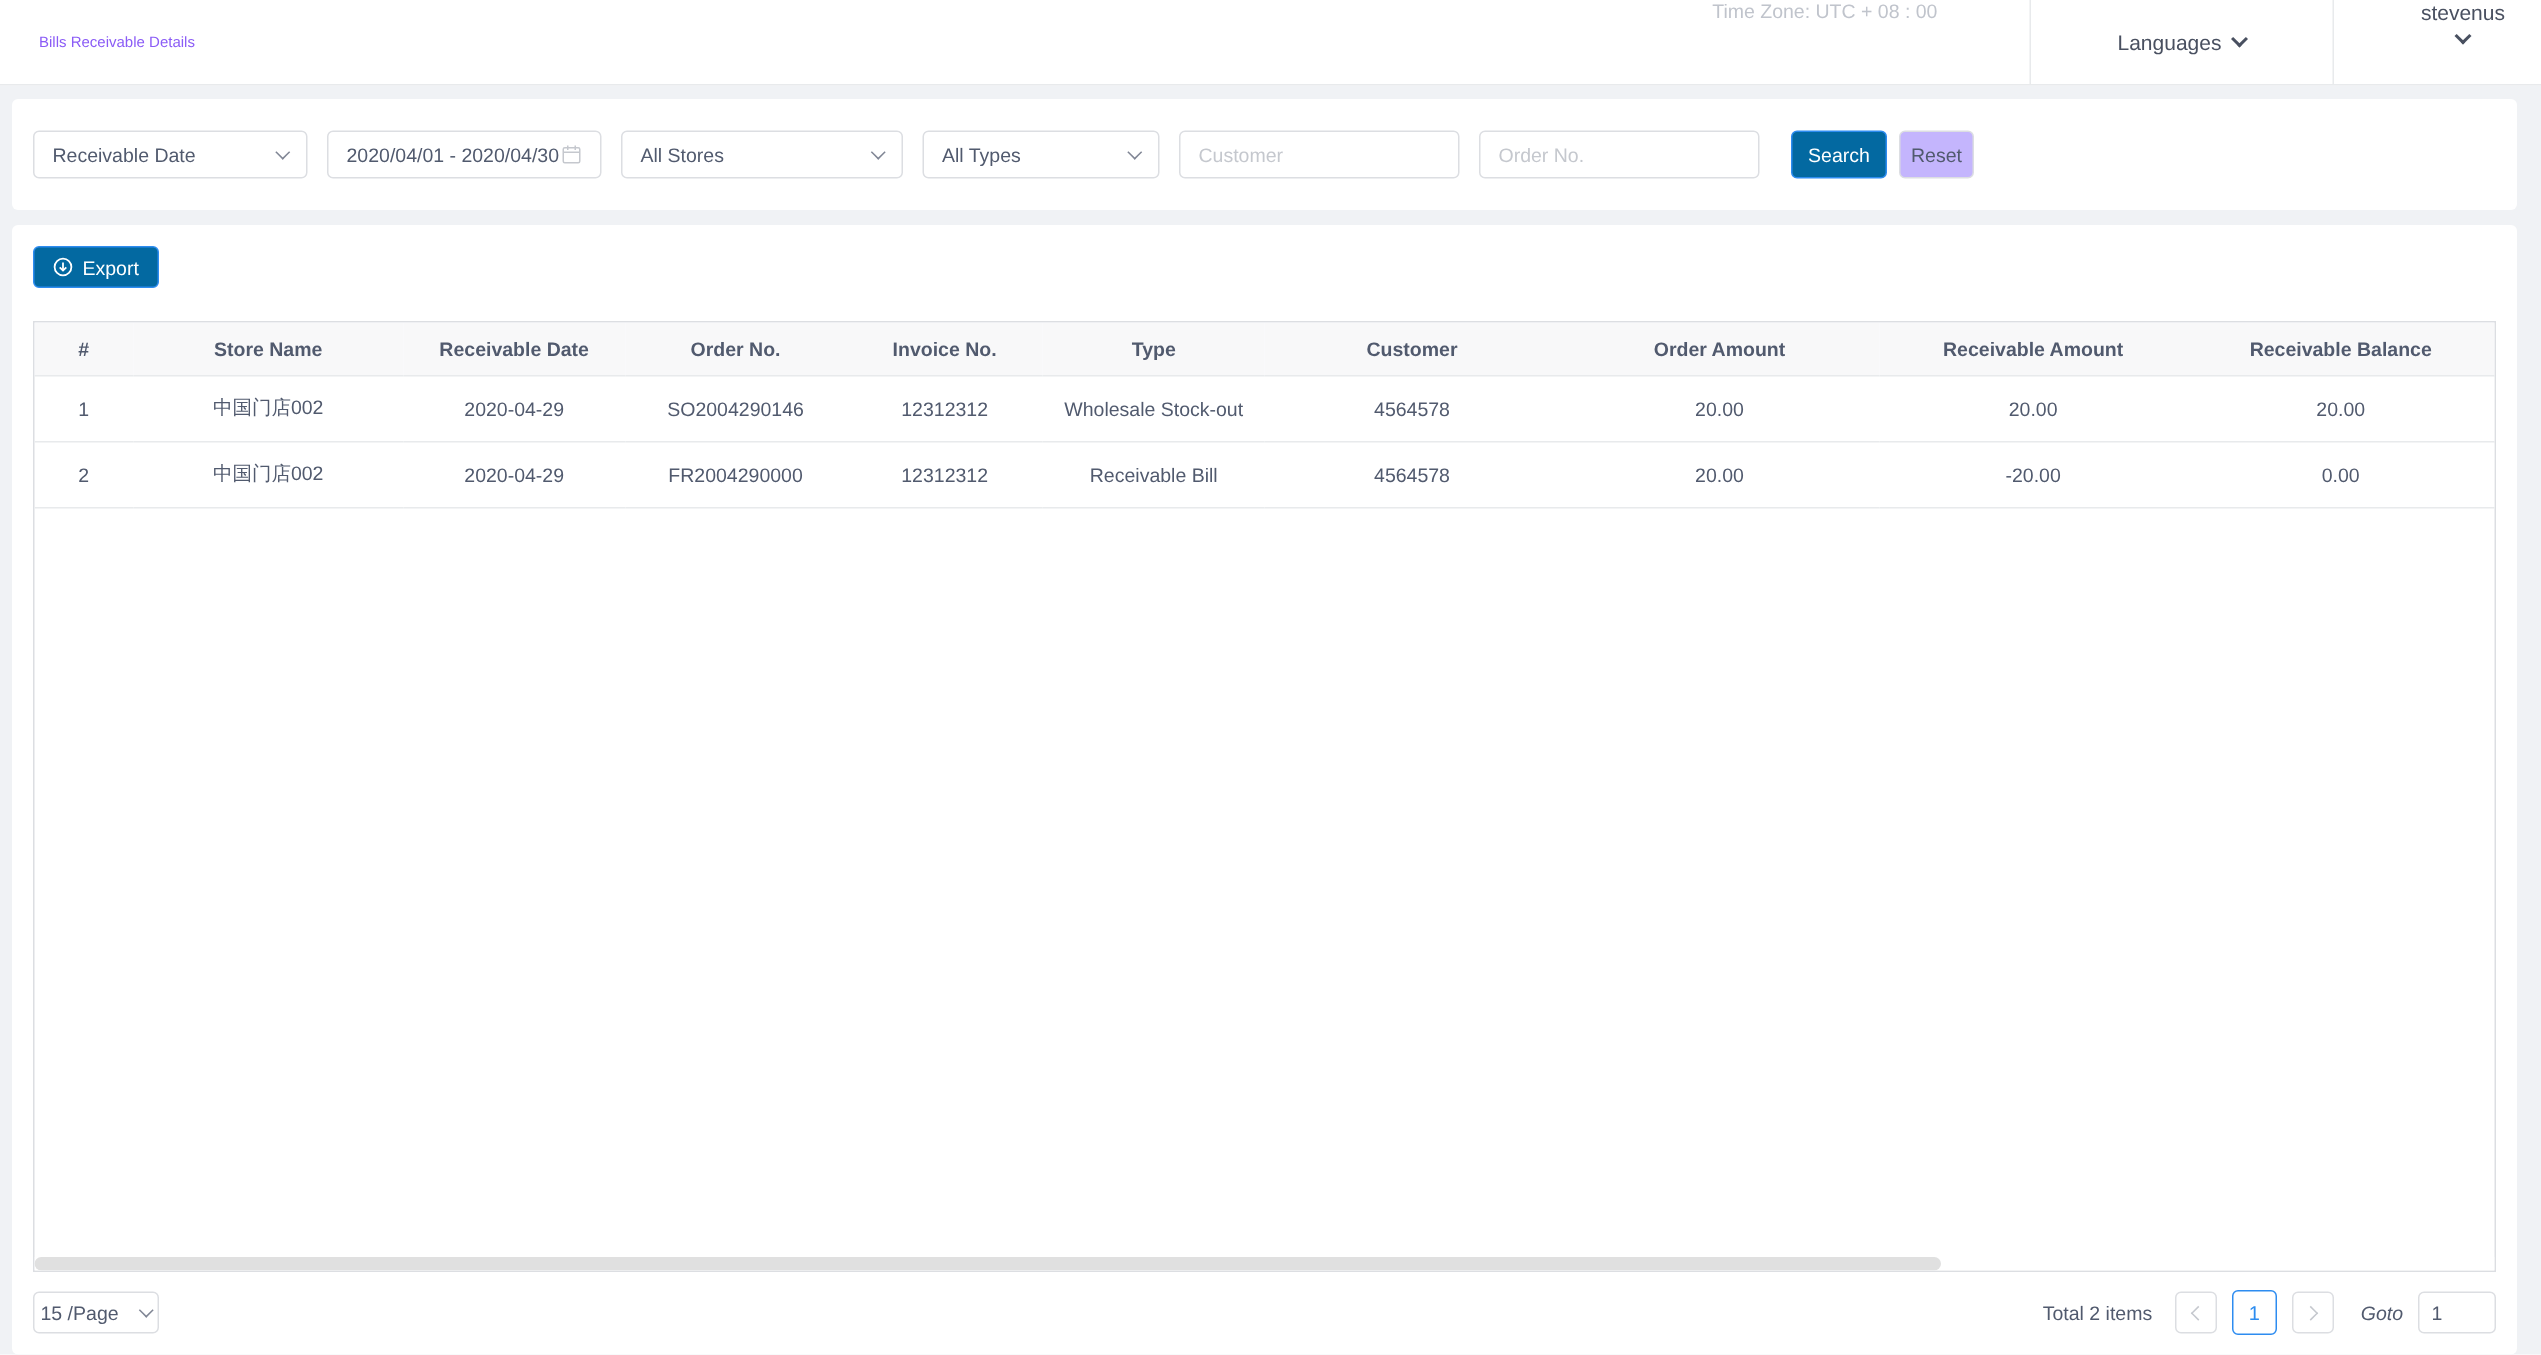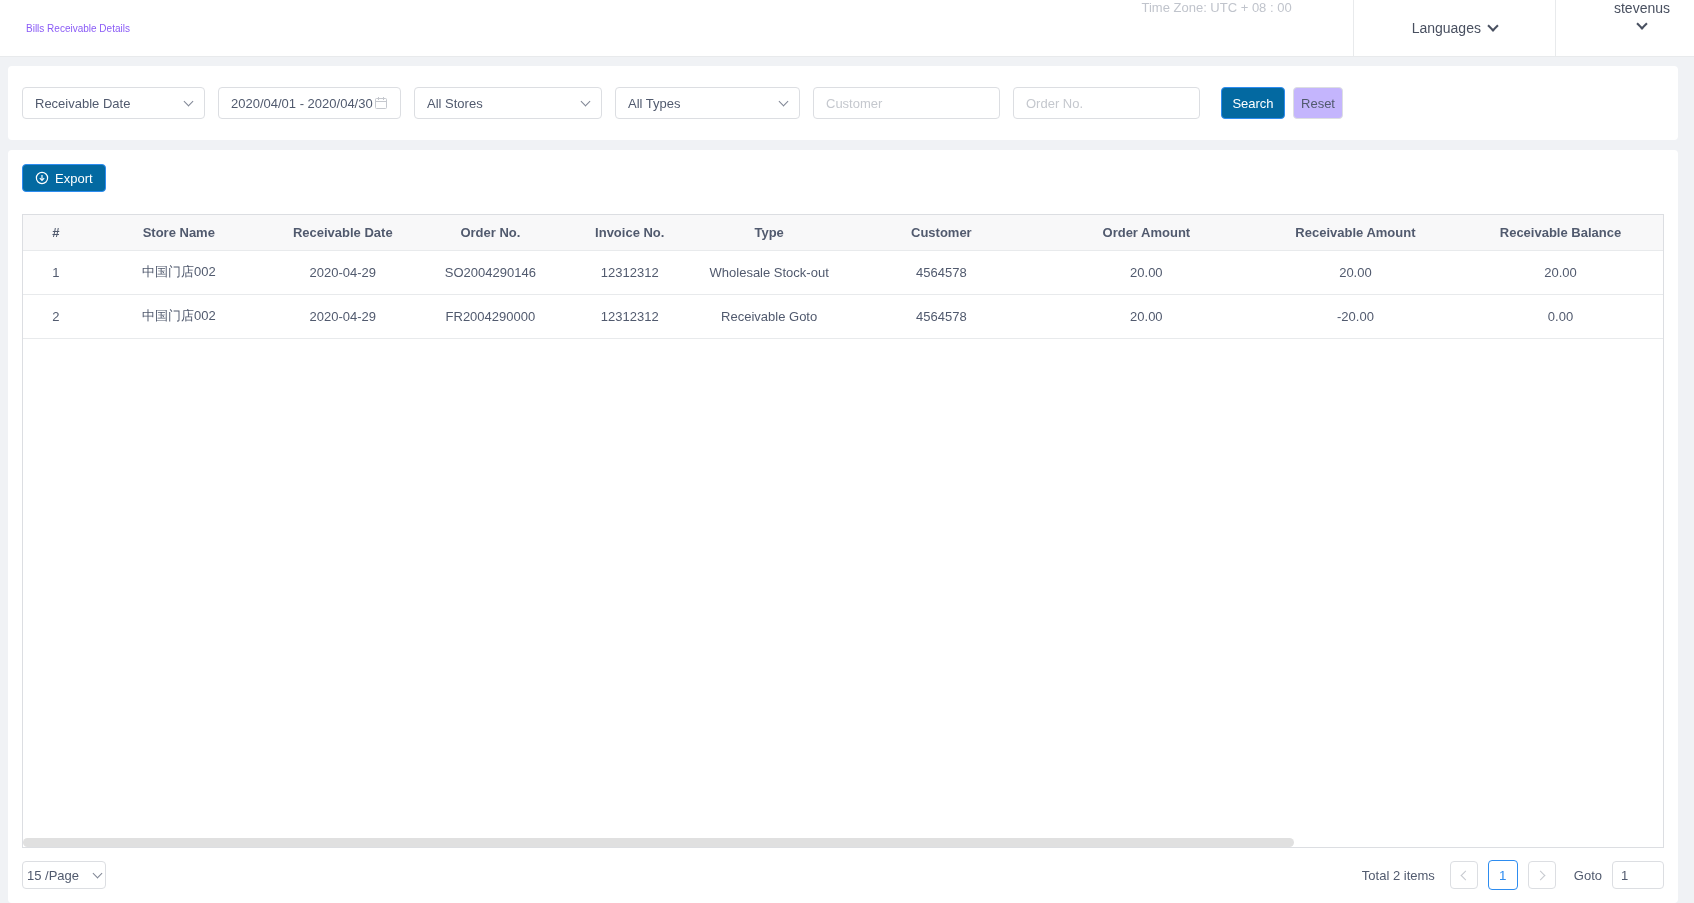--- a/index.html
+++ b/index.html
@@ -27,21 +27,21 @@
   .content { margin:9px 16px 0 8px; }
   .filter-card { background:#fff; border-radius:4px; height:74px; padding:21px 14px;
                  display:flex; align-items:center; gap:13px; }
   .main-card { margin-top:10px; background:#fff; border-radius:4px; height:753px; padding:14px; }
 
   
   .ctl { height:32px; border:1px solid #dcdee2; border-radius:4px; background:#fff;
          display:flex; align-items:center; padding:0 12px; color:#515a6e; font-size:13px; }
   .select { justify-content:space-between; cursor:pointer; }
   .w-datetype { width:183px; } .w-date { width:183px; } .w-store { width:188px; }
-  .w-type { width:185px; } .w-text { width:187px; }
+  .w-type { width:158px; } .w-text { width:187px; }
   input.ctl { outline:none; }
   input.ctl::placeholder { color:#c5c8ce; }
   .btn { height:32px; border-radius:4px; font-size:13px; cursor:pointer; border:1px solid transparent; }
   .btn-primary { background:#0369a1; color:#fff; border-color:#2d8cf0; }
   .btn-default { background:#c4b5fd; color:#515a6e; border-color:#dcdee2; }
   .btn-search { width:64px; margin-left:8px; }
   .btn-reset { width:50px; margin-left:-5px; }
 
   
   .export-btn { height:28px; padding:0 12px; display:inline-flex; align-items:center; gap:6px;
@@ -59,21 +59,21 @@
   .hscroll-thumb { width:77.5%; height:9px; background:#e0e0e0; border-radius:5px; cursor:pointer; }
 
   
   .pagination { margin-top:12px; display:flex; align-items:center; justify-content:space-between; }
   .page-size { width:84px; height:28px; padding:0 4px; }
   .pag-right { display:flex; align-items:center; gap:10px; }
   .total-label { margin-right:5px; color:#515a6e; }
   .pg-btn { width:28px; height:28px; border:1px solid #dcdee2; border-radius:4px; background:#fff;
             display:flex; align-items:center; justify-content:center; cursor:pointer; }
   .pg-btn.current { border-color:#2d8cf0; color:#2d8cf0; width:30px; height:30px; }
-  .goto-label { margin-left:8px; color:#515a6e; }
+  .goto-label { margin-left:8px; color:#515a6e;font-style:italic; }
   .goto-input { width:52px; height:28px; border:1px solid #dcdee2; border-radius:4px;
                 padding:0 8px; font-size:13px; color:#515a6e; outline:none; }
   svg { display:block; }
 </style>
 </head>
 <body>
 
 <header class="top-header">
   <div class="page-title">Bills Receivable Details</div>
   <div class="header-right">
@@ -177,21 +177,21 @@
             <td>20.00</td>
             <td>20.00</td>
             <td>20.00</td>
           </tr>
           <tr>
             <td>2</td>
             <td>中国门店002</td>
             <td>2020-04-29</td>
             <td>FR2004290000</td>
             <td>12312312</td>
-            <td>Receivable Goto</td>
+            <td>Receivable Bill</td>
             <td>4564578</td>
             <td>20.00</td>
             <td>-20.00</td>
             <td>0.00</td>
           </tr>
         </tbody>
       </table>
       <div class="hscrollbar">
         <div class="hscroll-thumb"></div>
       </div>

